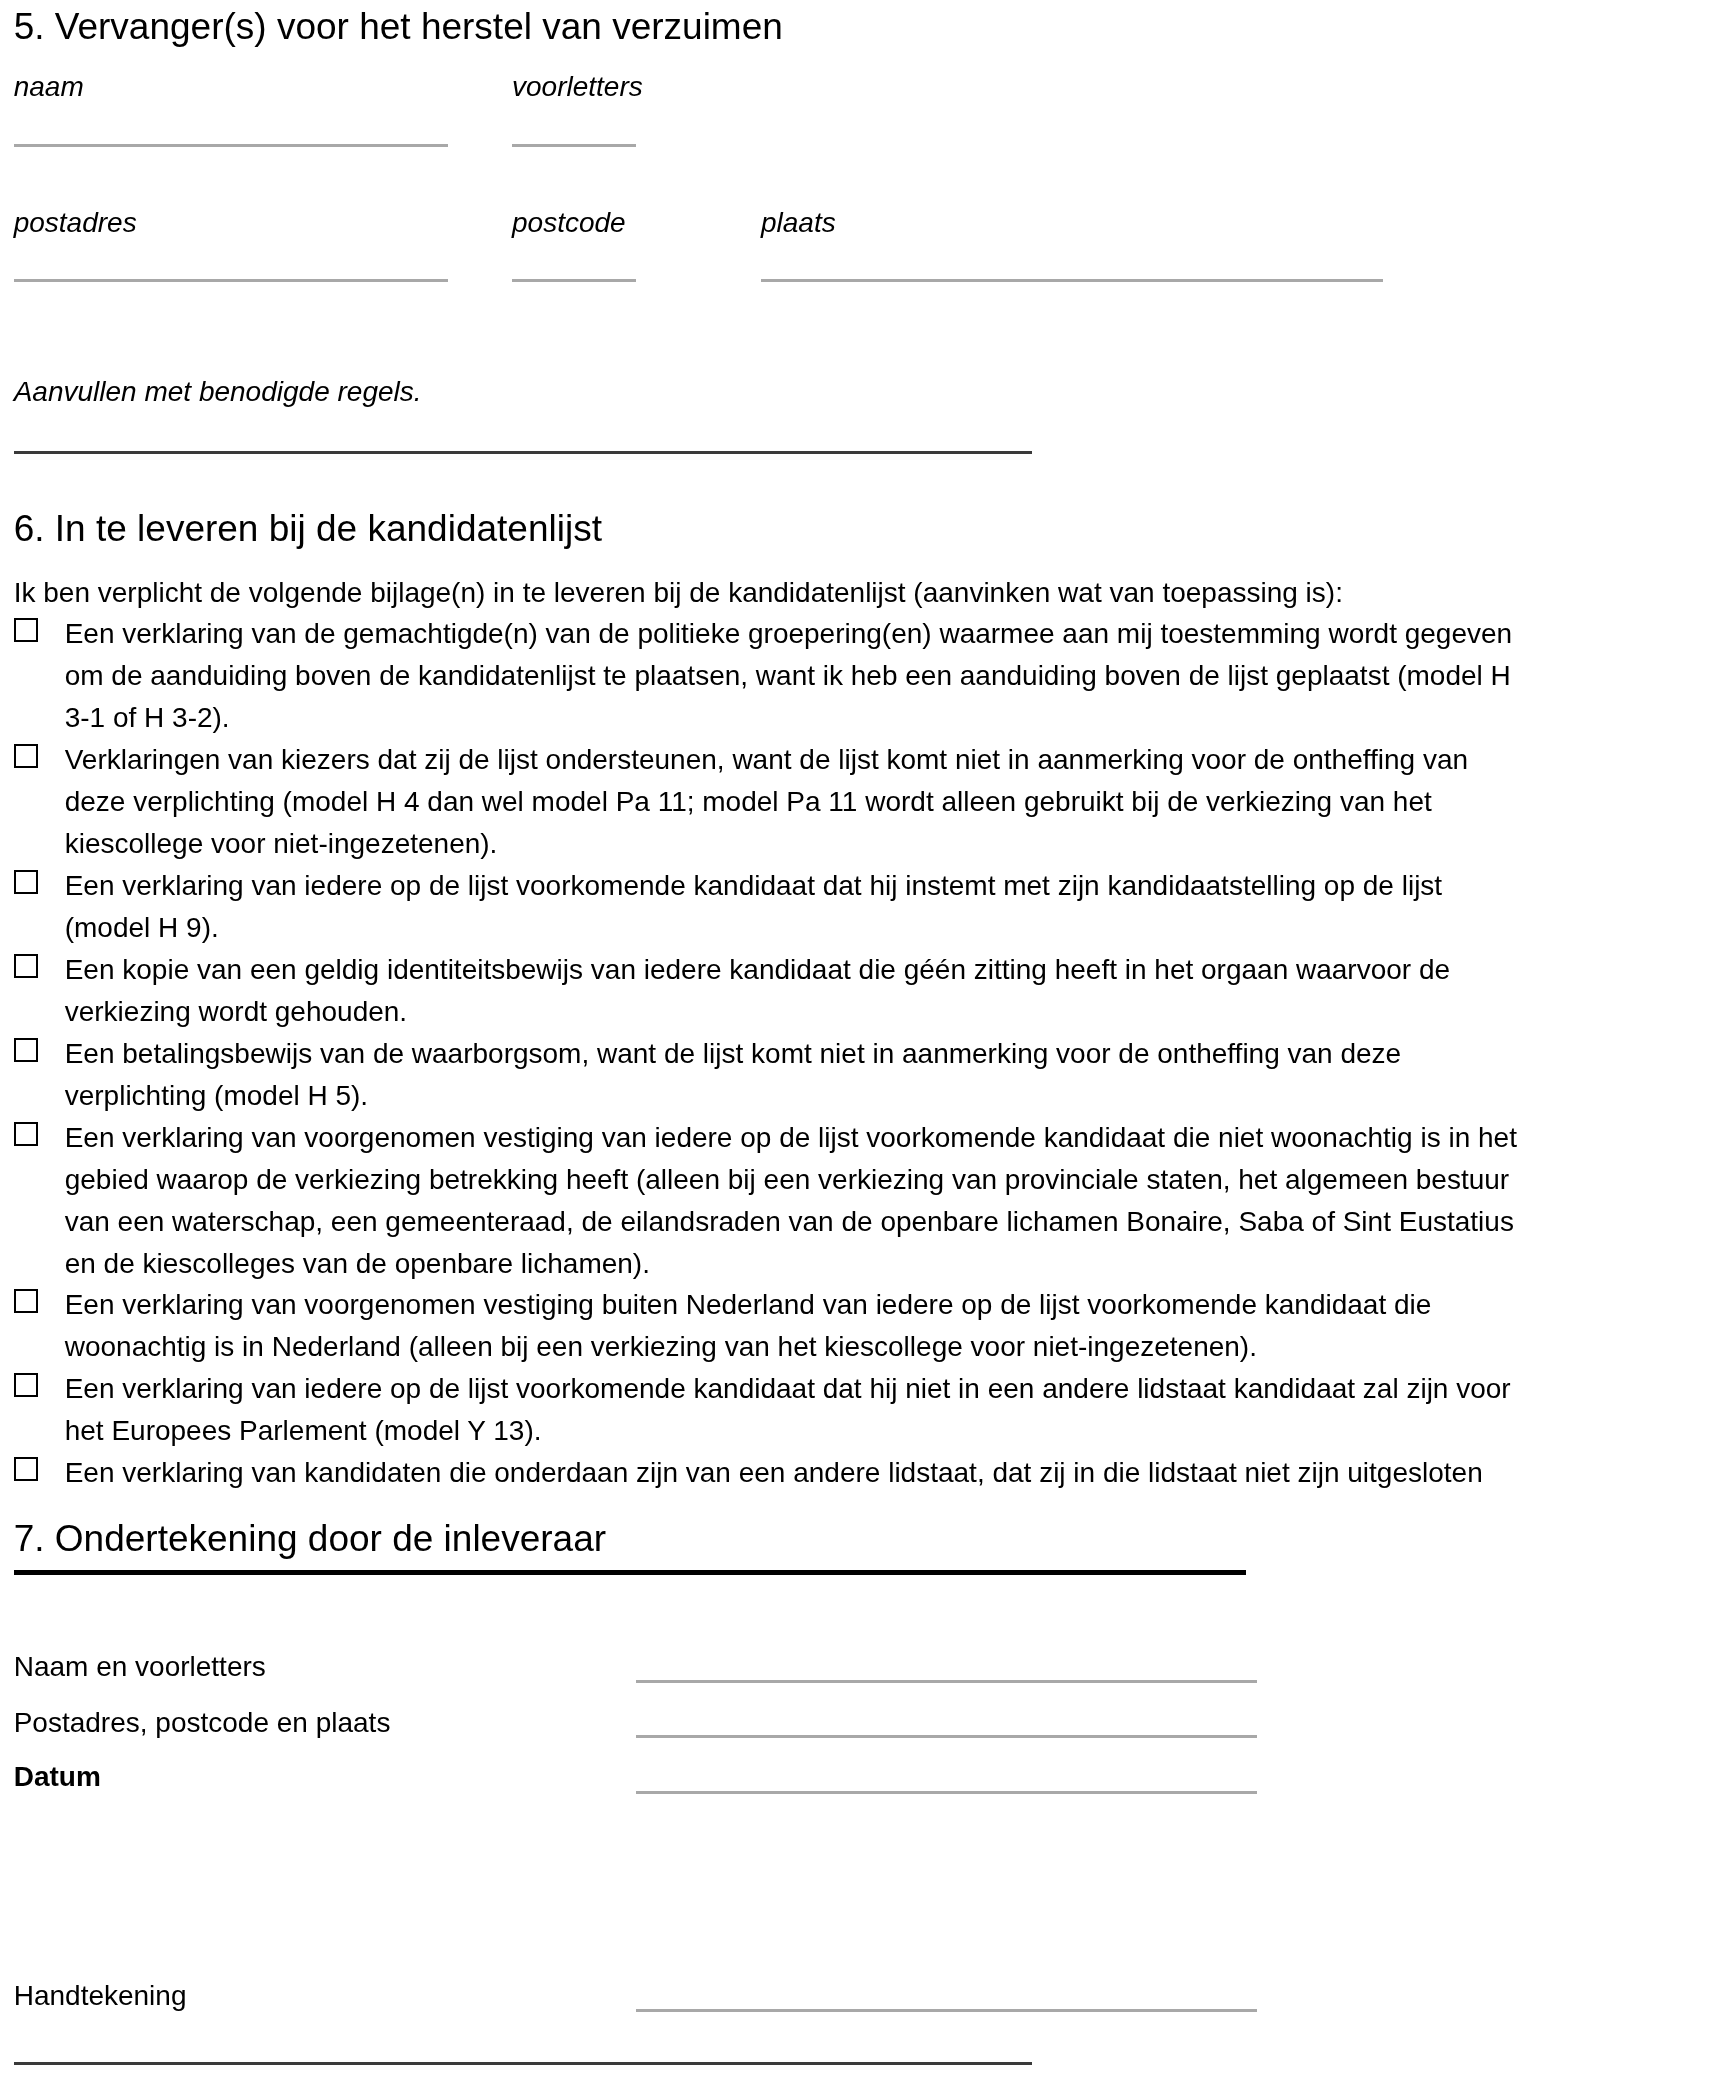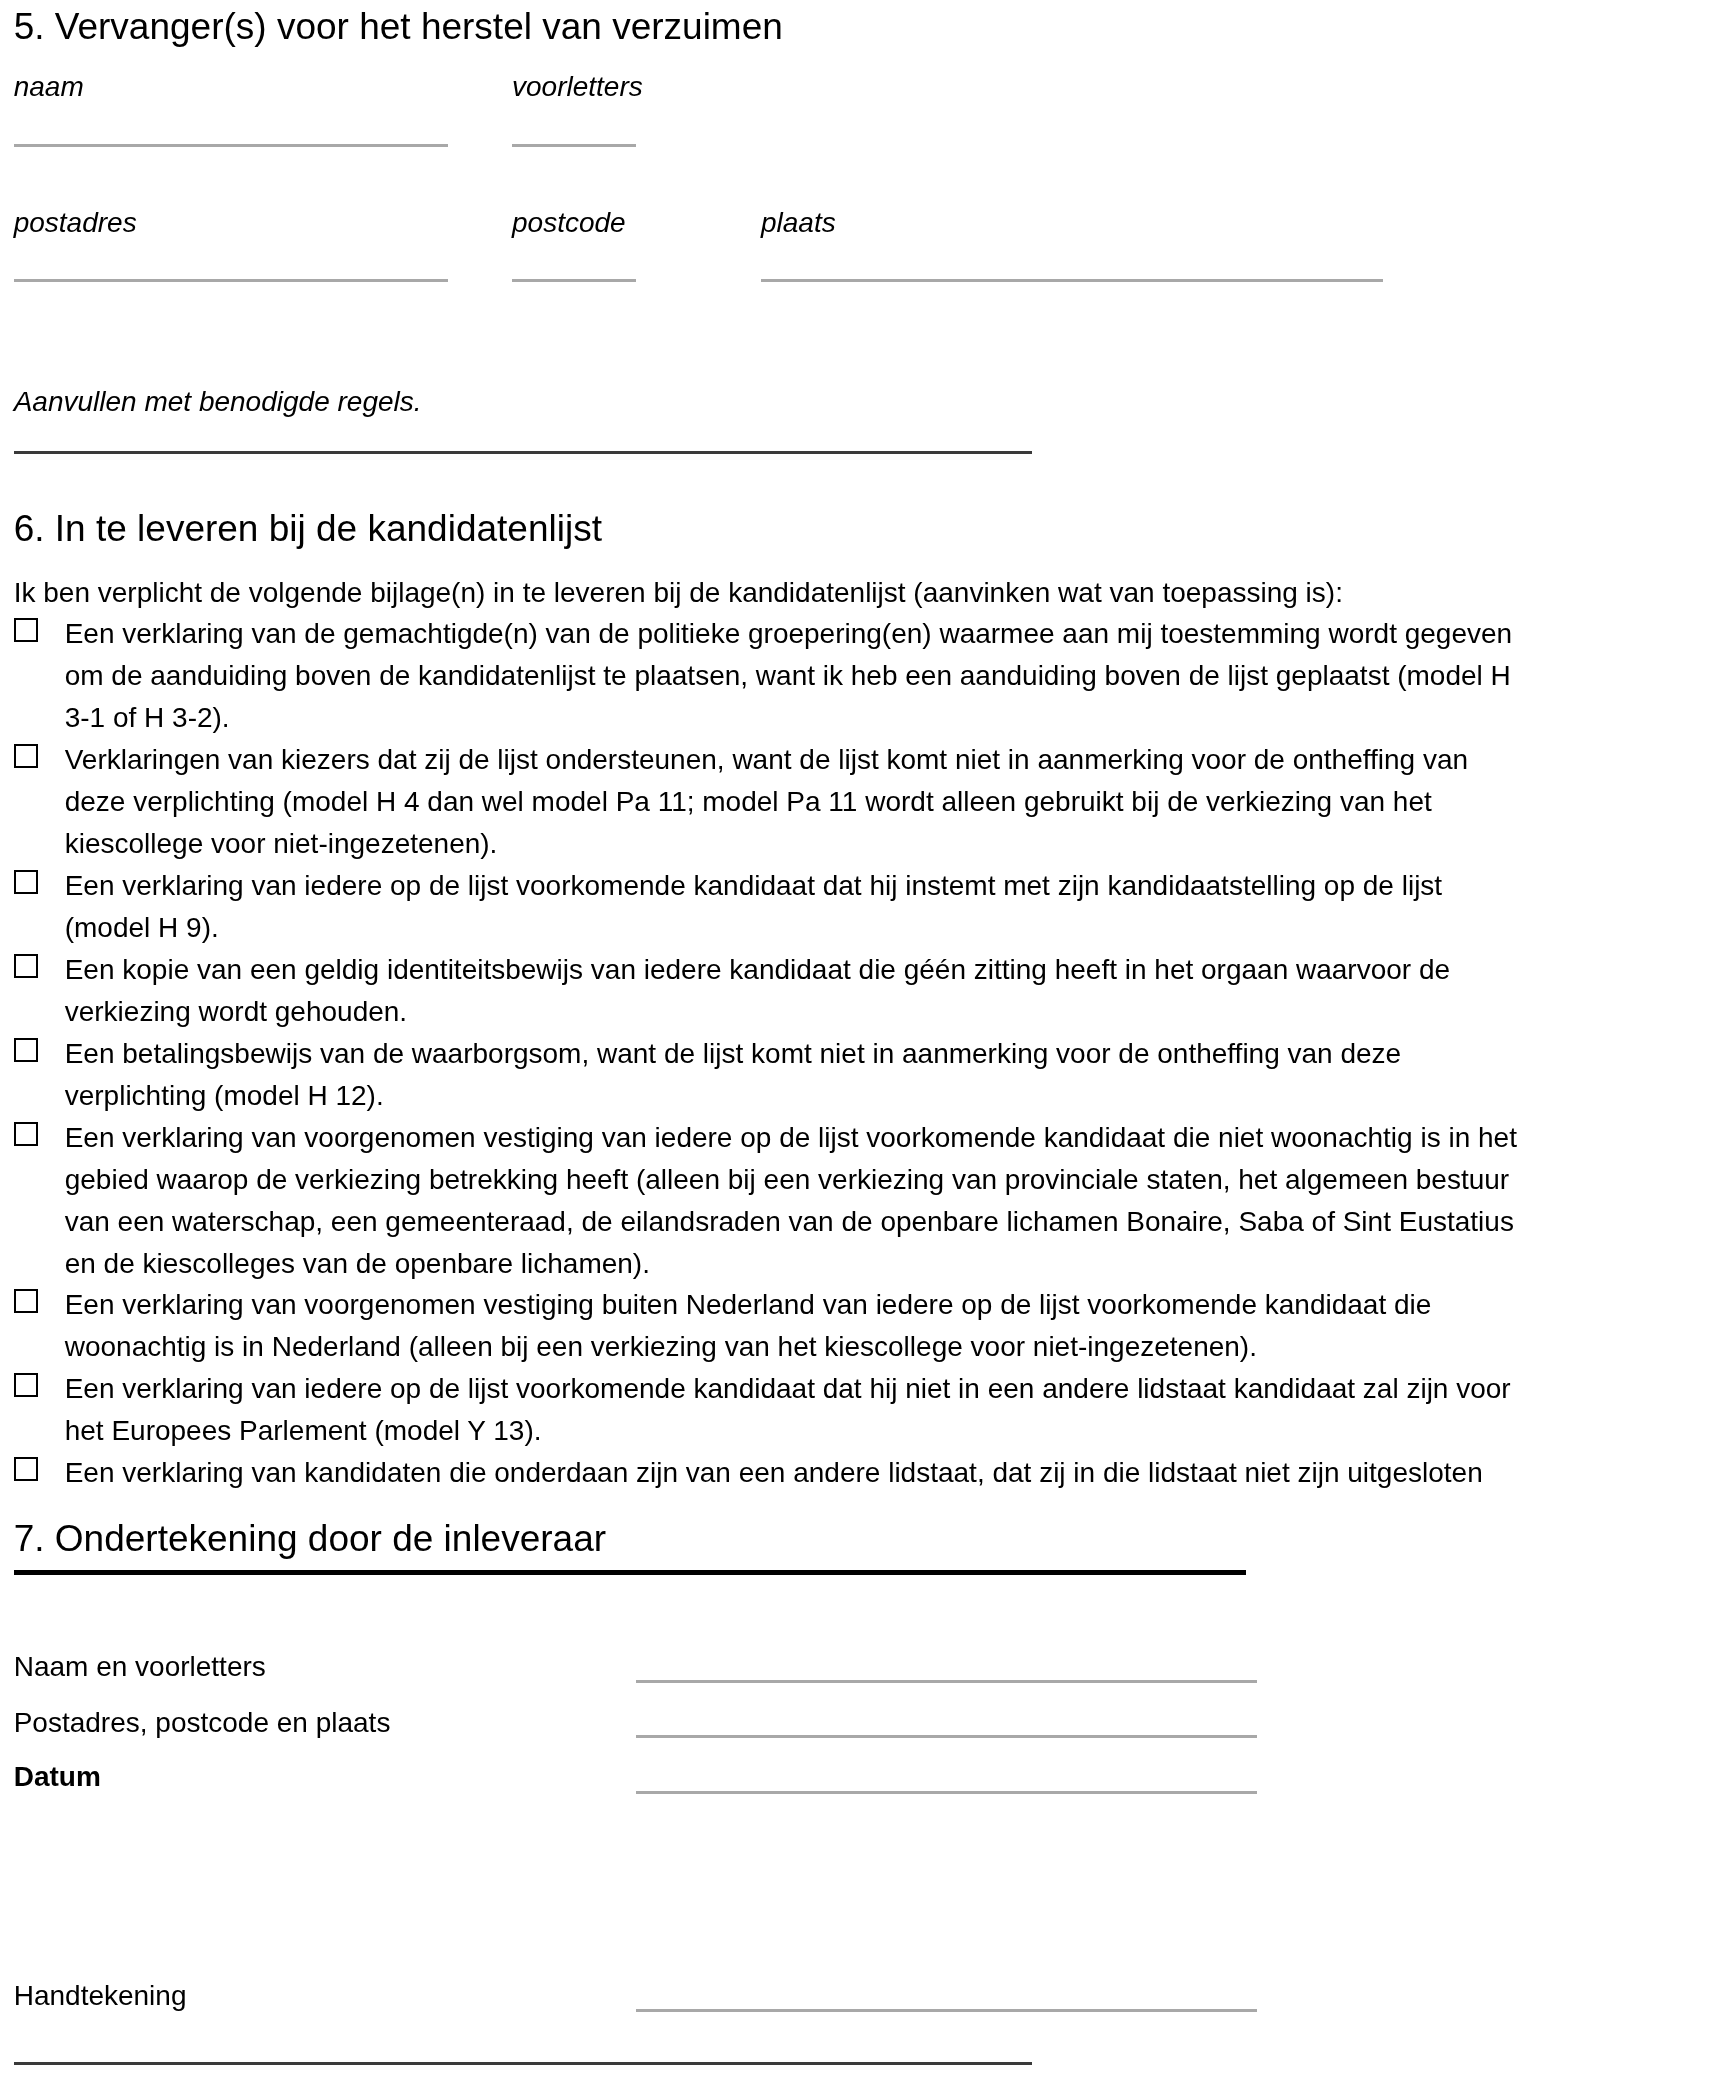--- a/index.html
+++ b/index.html
@@ -28,21 +28,21 @@
 <div class="abs lbl-i" style="left:512px;top:70px;">voorletters</div>
 <div class="fill" style="left:512px;top:144px;width:124px;"></div>
 
 <div class="abs lbl-i" style="left:13.7px;top:206px;">postadres</div>
 <div class="fill" style="left:13.7px;top:279px;width:434px;"></div>
 <div class="abs lbl-i" style="left:512px;top:206px;">postcode</div>
 <div class="fill" style="left:512px;top:279px;width:124px;"></div>
 <div class="abs lbl-i" style="left:761px;top:206px;">plaats</div>
 <div class="fill" style="left:761px;top:279px;width:622px;"></div>
 
-<div class="abs lbl-i" style="left:13.7px;top:385px;">Aanvullen met benodigde regels.</div>
+<div class="abs lbl-i" style="left:13.7px;top:375px;">Aanvullen met benodigde regels.</div>
 <div class="fill-dark" style="left:13.7px;top:451px;width:1018px;"></div>
 
 <div class="abs h" style="left:13.7px;top:507px;">6. In te leveren bij de kandidatenlijst</div>
 <div class="abs txt" style="left:13.7px;top:576px;">Ik ben verplicht de volgende bijlage(n) in te leveren bij de kandidatenlijst (aanvinken wat van toepassing is):</div>
 
 <div id="items">
     <div class="item" style="top: 613px;">
       <div class="cb"></div>
       <div class="lines">
         <div>Een verklaring van de gemachtigde(n) van de politieke groepering(en) waarmee aan mij toestemming wordt gegeven</div>
@@ -69,21 +69,21 @@
       <div class="cb"></div>
       <div class="lines">
         <div>Een kopie van een geldig identiteitsbewijs van iedere kandidaat die géén zitting heeft in het orgaan waarvoor de</div>
         <div>verkiezing wordt gehouden.</div>
       </div>
     </div>
     <div class="item" style="top: 1033px;">
       <div class="cb"></div>
       <div class="lines">
         <div>Een betalingsbewijs van de waarborgsom, want de lijst komt niet in aanmerking voor de ontheffing van deze</div>
-        <div>verplichting (model H 12).</div>
+        <div>verplichting (model H 5).</div>
       </div>
     </div>
     <div class="item" style="top: 1117px;">
       <div class="cb"></div>
       <div class="lines">
         <div>Een verklaring van voorgenomen vestiging van iedere op de lijst voorkomende kandidaat die niet woonachtig is in het</div>
         <div>gebied waarop de verkiezing betrekking heeft (alleen bij een verkiezing van provinciale staten, het algemeen bestuur</div>
         <div>van een waterschap, een gemeenteraad, de eilandsraden van de openbare lichamen Bonaire, Saba of Sint Eustatius</div>
         <div>en de kiescolleges van de openbare lichamen).</div>
       </div>

